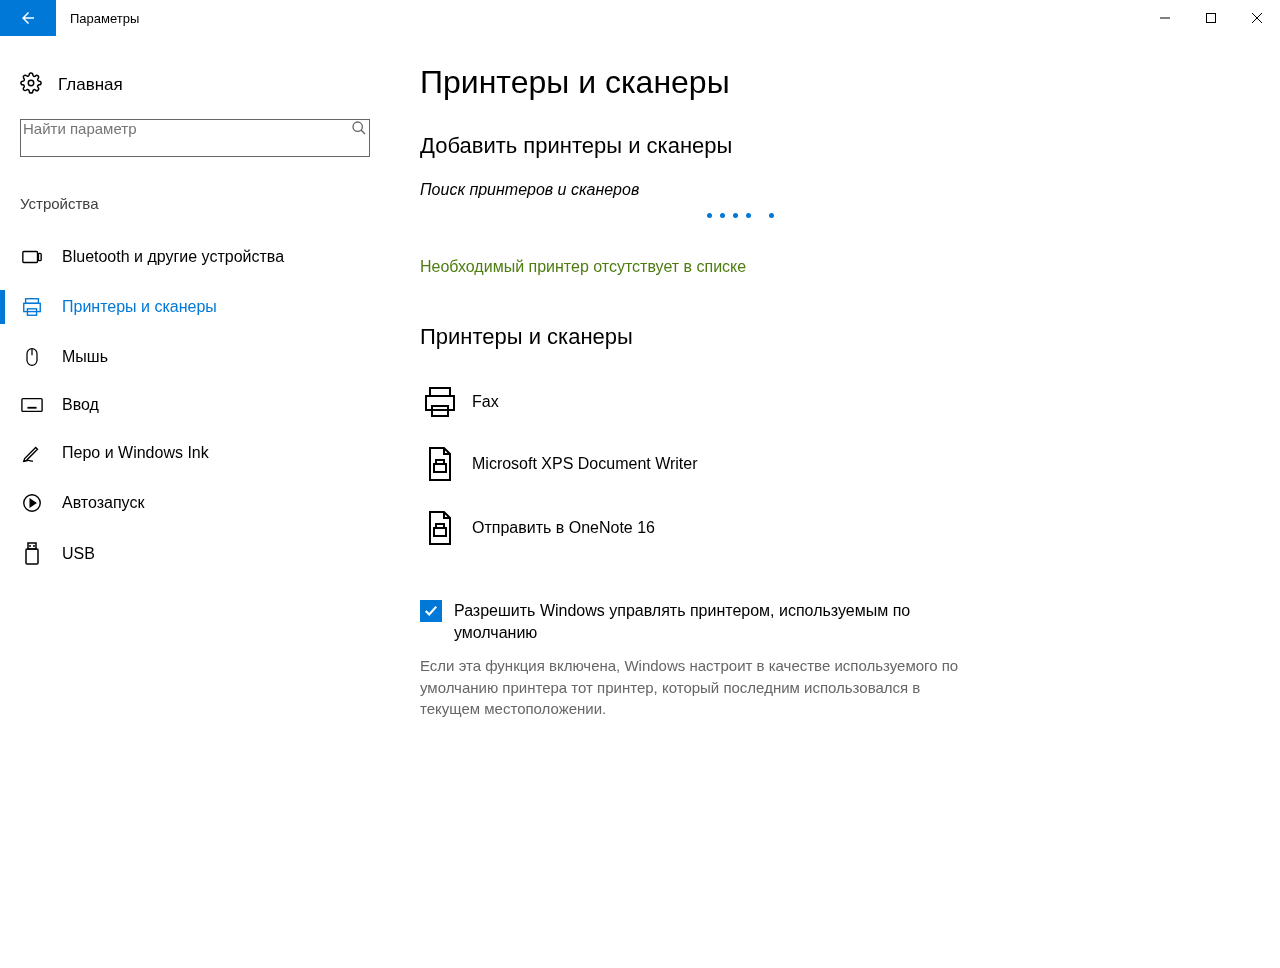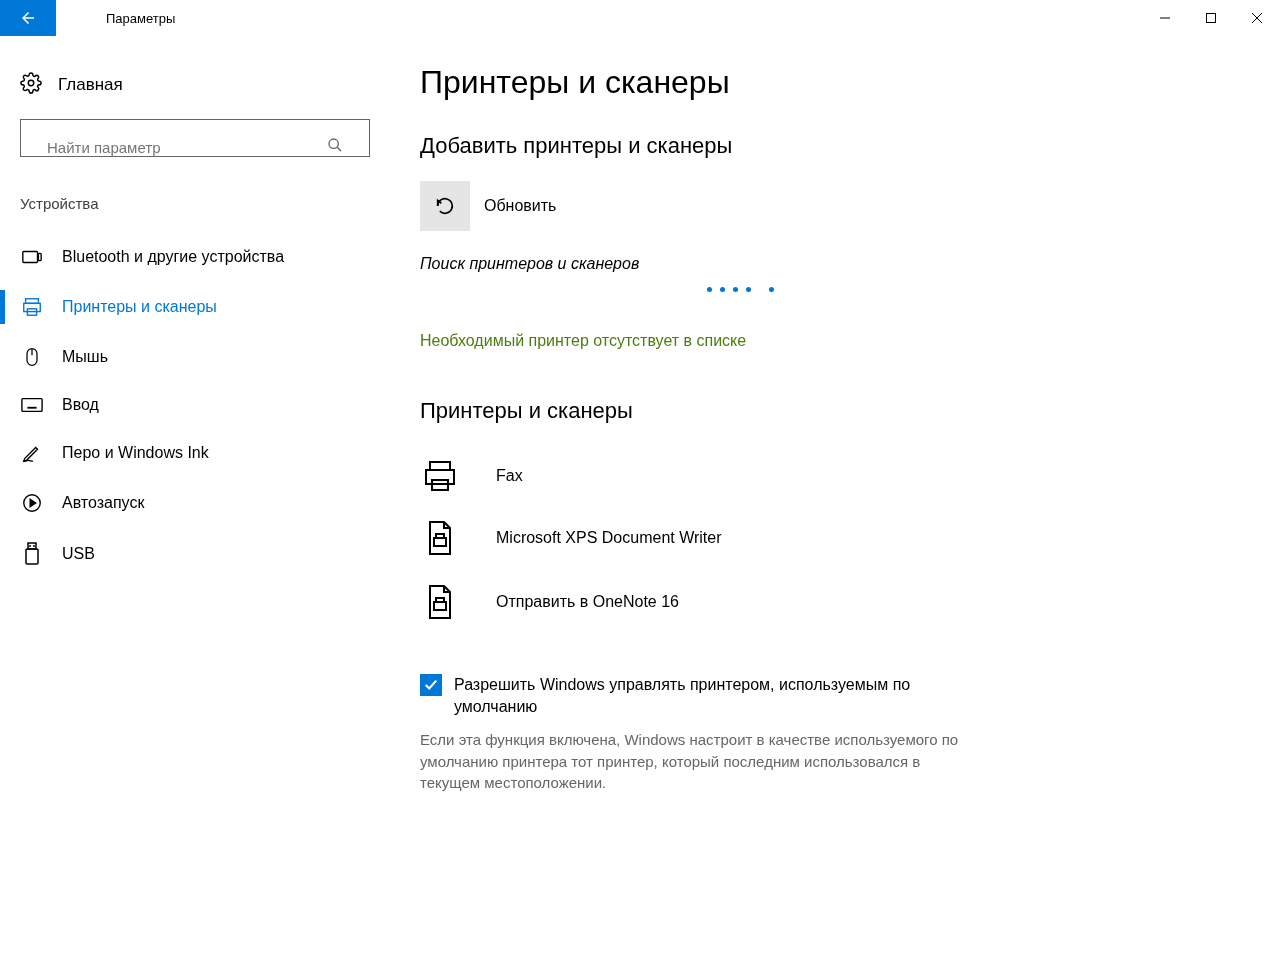--- a/index.html
+++ b/index.html
@@ -8,21 +8,20 @@
     font-family: "Segoe UI", Tahoma, sans-serif;
     font-size: 15px;
     color: #000;
     background: #fff;
     overflow: hidden;
   }
   .titlebar {
     height: 36px;
     display: flex;
     align-items: stretch;
-    gap: 36px;
   }
   .back-btn {
     width: 56px;
     background: #0078d7;
     display: flex;
     align-items: center;
     justify-content: center;
     cursor: pointer;
   }
   .back-btn svg { fill: #fff; }
@@ -64,22 +63,22 @@
     cursor: pointer;
   }
   .home-row .label { font-size: 17px; }
   .gear-icon svg { width: 22px; height: 22px; }
 
   .search-box {
     width: 350px;
     height: 38px;
     border: 1px solid #666;
     display: flex;
-    align-items: flex-end;
-    padding: 0 26px;
+    align-items: flex-start;
+    padding: 0 2px;
     margin-bottom: 38px;
   }
   .search-box input {
     flex: 1;
     border: none;
     outline: none;
     font-size: 15px;
     background: transparent;
   }
   .search-box .sicon { color: #555; }
@@ -167,21 +166,21 @@
   .link-text {
     color: #4d7c0f;
     font-size: 16px;
     cursor: pointer;
     margin-bottom: 48px;
     display: inline-block;
   }
   .printer-row {
     display: flex;
     align-items: center;
-    gap: 36px;
+    gap: 12px;
     padding: 14px 0;
     cursor: pointer;
   }
   .printer-row .picon { width: 40px; display:flex; justify-content:center; }
   .printer-row .plabel { font-size: 16px; }
 
   .checkbox-block { margin-top: 40px; max-width: 560px; }
   .cb-row { display: flex; gap: 12px; align-items: flex-start; justify-content: center; }
   .cb {
     width: 22px; height: 22px;
@@ -333,30 +332,20 @@
       </span>
       <span>USB</span>
     </div>
   </div>
 
   <div class="main">
     <h1 class="page-title">Принтеры и сканеры</h1>
 
     <h2 class="sub-title">Добавить принтеры и сканеры</h2>
 
-    <div class="refresh-row">
-      <div class="refresh-btn">
-        <svg width="22" height="22" viewBox="0 0 24 24" fill="none" stroke="#000" stroke-width="1.8">
-            <path d="M4 12a8 8 0 1 1 2.34 5.66"></path>
-            <polyline points="4 4 4 12 12 12" fill="none" transform="rotate(20 8 8)" style="display:none"></polyline>
-            <path d="M4 12V6l4 3"></path>
-          </svg>
-      </div>
-      <span class="refresh-label">Обновить</span>
-    </div>
 
     <div class="status-row">Поиск принтеров и сканеров</div>
     <div class="progress-dots">
       <span></span>
         <span></span>
         <span></span>
         <span></span>
         <span></span>
     </div>
 

